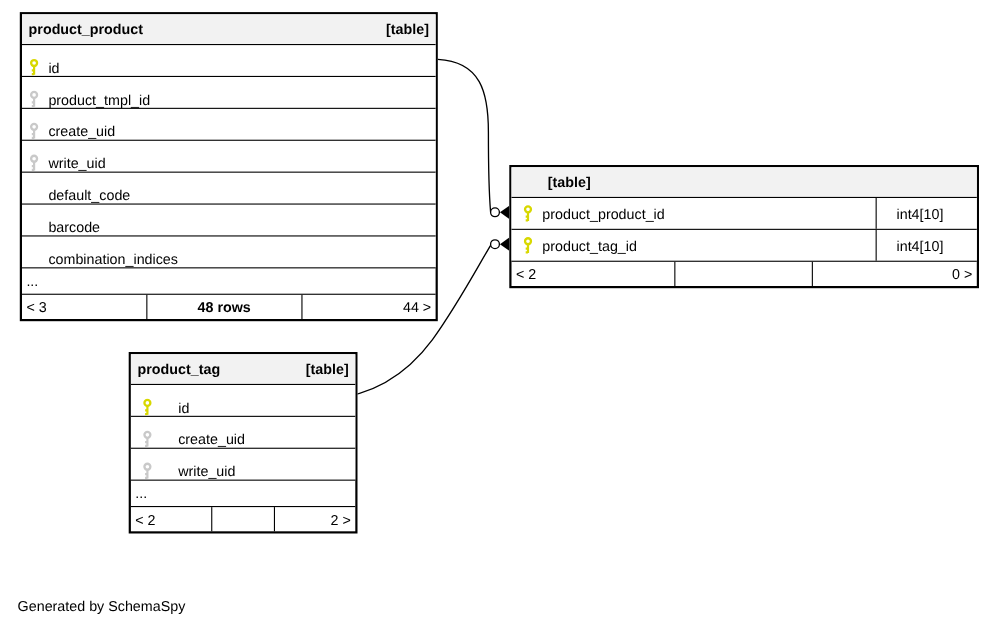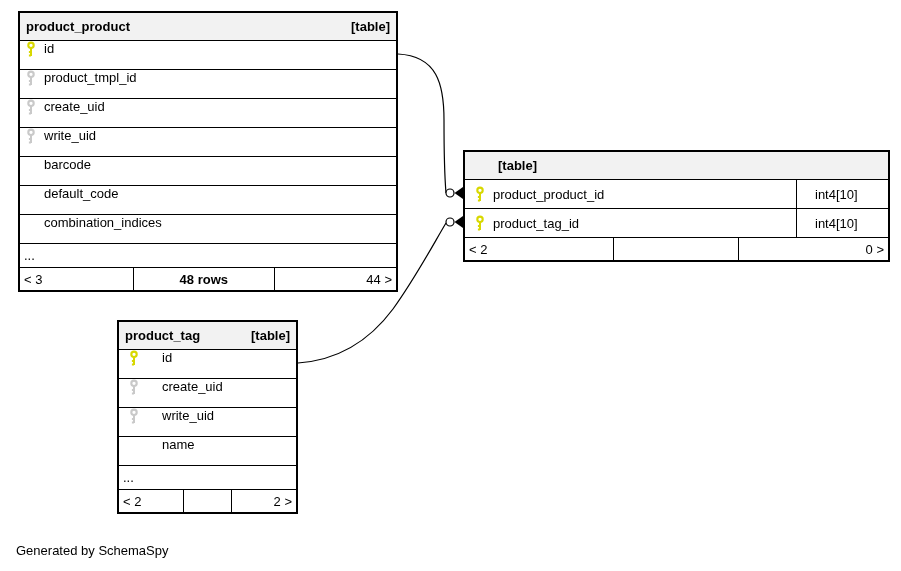--- a/index.html
+++ b/index.html
@@ -31,21 +31,21 @@
     justify-content: space-between;
     padding: 0 6px;
     background: var(--header_bg, #f2f2f2);
   }
   .tbl-name { font-weight: bold; }
   .tbl-type { font-weight: bold; padding-left: 27px; }
   .row {
     height: 29px;
     border-top: 1px solid #000;
     display: flex;
-    align-items: flex-start;
+    align-items: flex-end;
     background: #fff;
   }
   .row .left { flex: 1; display: flex; align-items: center; height: 100%; }
   .keyslot { display: inline-flex; width: 10px; justify-content: center; }
   .pk { color: var(--pk, #d8d800); }
   .fk { color: var(--fk, #c9c9c9); }
   .tbl-pp .row { padding-left: 6px; }
   .tbl-pp .keyslot { margin-right: 8px; }
   .tbl-rel .row .left { padding-left: 10px; }
   .tbl-rel .keyslot { margin-right: 8px; }
@@ -152,25 +152,25 @@
       <span class="keyslot fk">
         <svg width="10" height="16" viewBox="0 0 10 16">
             <circle cx="5" cy="4.3" r="2.7" fill="none" stroke="currentColor" stroke-width="2.1"></circle>
             <path d="M5 7 L5 15 M5 11 L2.9 11 M5 14.4 L2.9 14.4" stroke="currentColor" stroke-width="2" fill="none"></path>
           </svg>
       </span>
       <span>write_uid</span>
     </div>
     <div class="row">
       <span class="keyslot"></span>
+      <span>default_code</span>
+    </div>
+    <div class="row">
+      <span class="keyslot"></span>
       <span>barcode</span>
-    </div>
-    <div class="row">
-      <span class="keyslot"></span>
-      <span>default_code</span>
     </div>
     <div class="row">
       <span class="keyslot"></span>
       <span>combination_indices</span>
     </div>
     <div class="row-ellipsis">...</div>
     <div class="tbl-footer">
       <span class="cell c-left">&lt; 3</span>
       <span class="cell c-mid">48 rows</span>
       <span class="cell c-right">44 &gt;</span>
@@ -205,21 +205,21 @@
       </span>
       <span class="type-cell">int4[10]</span>
     </div>
     <div class="tbl-footer">
       <span class="cell c-left">&lt; 2</span>
       <span class="cell c-mid"></span>
       <span class="cell c-right">0 &gt;</span>
     </div>
   </div>
 
-  <div class="tbl tbl-tag" style="left:117px; top:320px; width:181px;">
+  <div class="tbl tbl-tag" style="left:117px; top:320px; width:208px;">
     <div class="tbl-header">
       <span class="tbl-name">product_tag</span>
       <span class="tbl-type">[table]</span>
     </div>
     <div class="row">
       <span class="keyslot pk">
         <svg width="10" height="16" viewBox="0 0 10 16">
             <circle cx="5" cy="4.3" r="2.7" fill="none" stroke="currentColor" stroke-width="2.1"></circle>
             <path d="M5 7 L5 15 M5 11 L2.9 11 M5 14.4 L2.9 14.4" stroke="currentColor" stroke-width="2" fill="none"></path>
           </svg>
@@ -236,24 +236,20 @@
       <span>create_uid</span>
     </div>
     <div class="row">
       <span class="keyslot fk">
         <svg width="10" height="16" viewBox="0 0 10 16">
             <circle cx="5" cy="4.3" r="2.7" fill="none" stroke="currentColor" stroke-width="2.1"></circle>
             <path d="M5 7 L5 15 M5 11 L2.9 11 M5 14.4 L2.9 14.4" stroke="currentColor" stroke-width="2" fill="none"></path>
           </svg>
       </span>
       <span>write_uid</span>
-    </div>
-    <div class="row">
-      <span class="keyslot"></span>
-      <span>name</span>
     </div>
     <div class="row-ellipsis">...</div>
     <div class="tbl-footer">
       <span class="cell c-left">&lt; 2</span>
       <span class="cell c-mid"></span>
       <span class="cell c-right">2 &gt;</span>
     </div>
   </div>
 
   <div class="gen-note">Generated by SchemaSpy</div>

